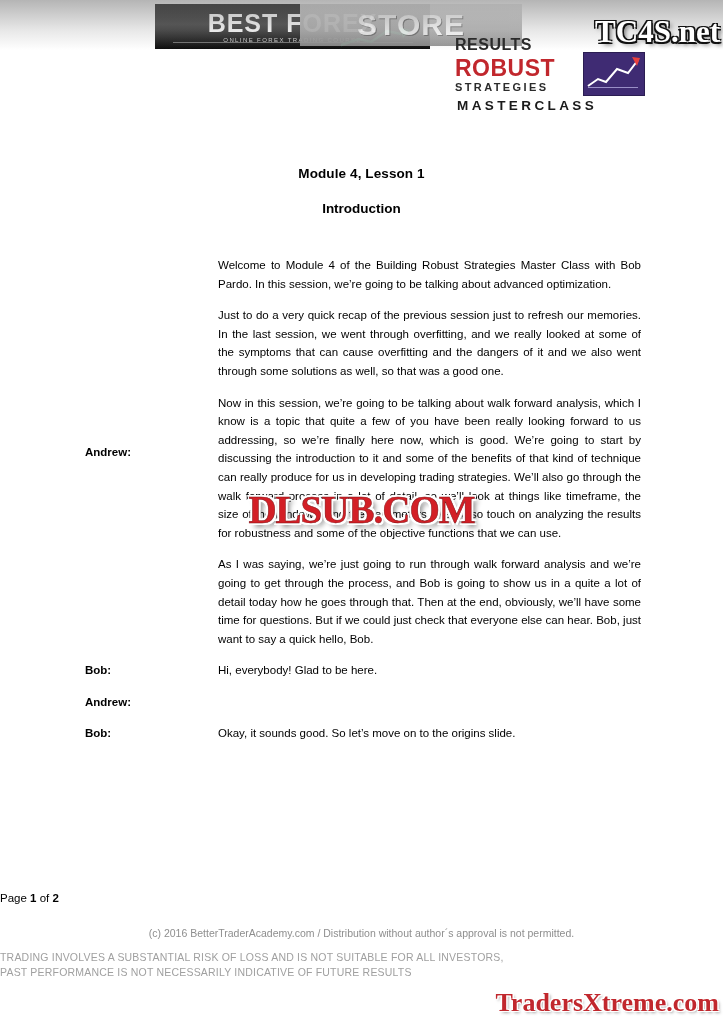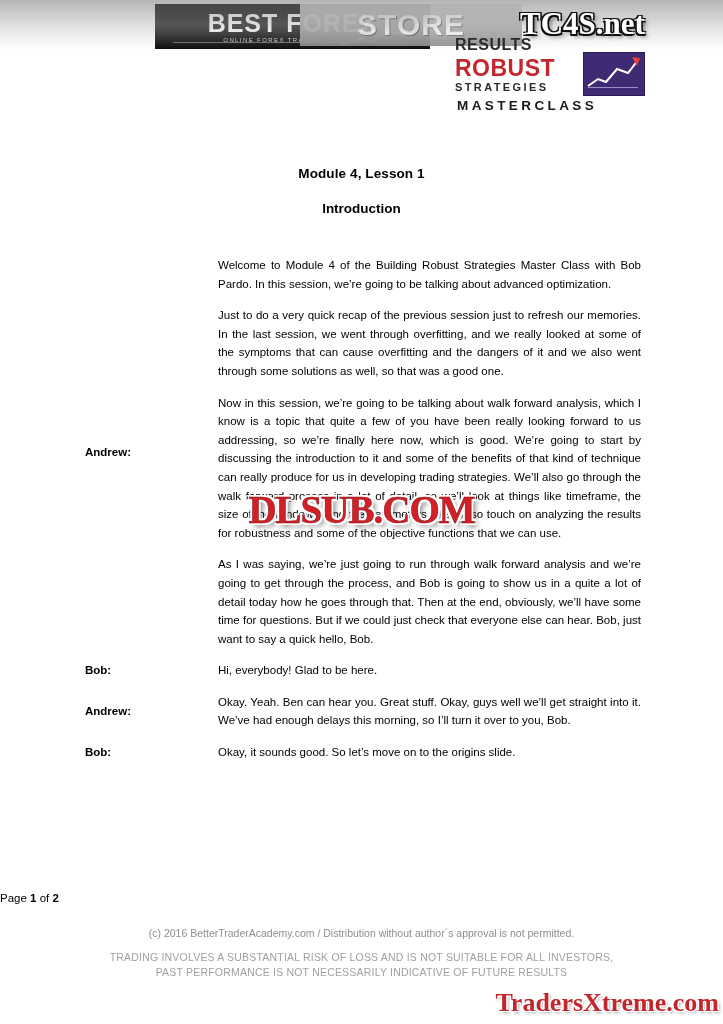--- a/index.html
+++ b/index.html
@@ -81,27 +81,27 @@
   .banner-store span {
     font-weight: bold;
     font-size: 30px;
     letter-spacing: 1px;
     color: #ffffff;
     text-shadow: 1px 1px 0 #6f6f6f;
   }
 
   .banner-tc4s {
     position: absolute;
-    top: 4px;
+    top: 12px;
     left: 520px;
     width: 200px;
     height: 40px;
     display: flex;
     align-items: center;
-    justify-content: flex-start;
+    justify-content: flex-end;
   }
   .banner-tc4s span {
     font-family: "Liberation Serif", serif;
     font-weight: bold;
     font-size: 31px;
     color: #ffffff;
     text-shadow:
       -1.5px -1.5px 0 #111, 1.5px -1.5px 0 #111,
       -1.5px 1.5px 0 #111, 1.5px 1.5px 0 #111,
       3px 3px 4px rgba(0,0,0,0.5);
@@ -239,21 +239,20 @@
     width: 723px;
     text-align: center;
     font-size: 10.5px;
     color: #8e8e8e;
   }
   .disclaimer {
     position: absolute;
     top: 950px;
     left: 0;
     width: 723px;
-    text-align: center;
     font-size: 10.5px;
     color: #a0a0a0;
     line-height: 15px;
     letter-spacing: 0.2px;
   }
 
   .footer-brand {
     position: absolute;
     top: 988px;
     left: 0;
@@ -357,23 +356,20 @@
 
     <div class="turn">
       <div class="speaker">Bob:</div>
       <div class="body">
         <p>Hi, everybody! Glad to be here.</p>
       </div>
     </div>
 
     <div class="turn">
       <div class="speaker">Andrew:</div>
-      <div class="body">
-        <p>Okay. Yeah. Ben can hear you. Great stuff. Okay, guys well we’ll get straight into it. We’ve had enough delays this morning, so I’ll turn it over to you, Bob.</p>
-      </div>
     </div>
 
     <div class="turn">
       <div class="speaker">Bob:</div>
       <div class="body">
         <p>Okay, it sounds good. So let’s move on to the origins slide.</p>
       </div>
     </div>
 
   </div>

